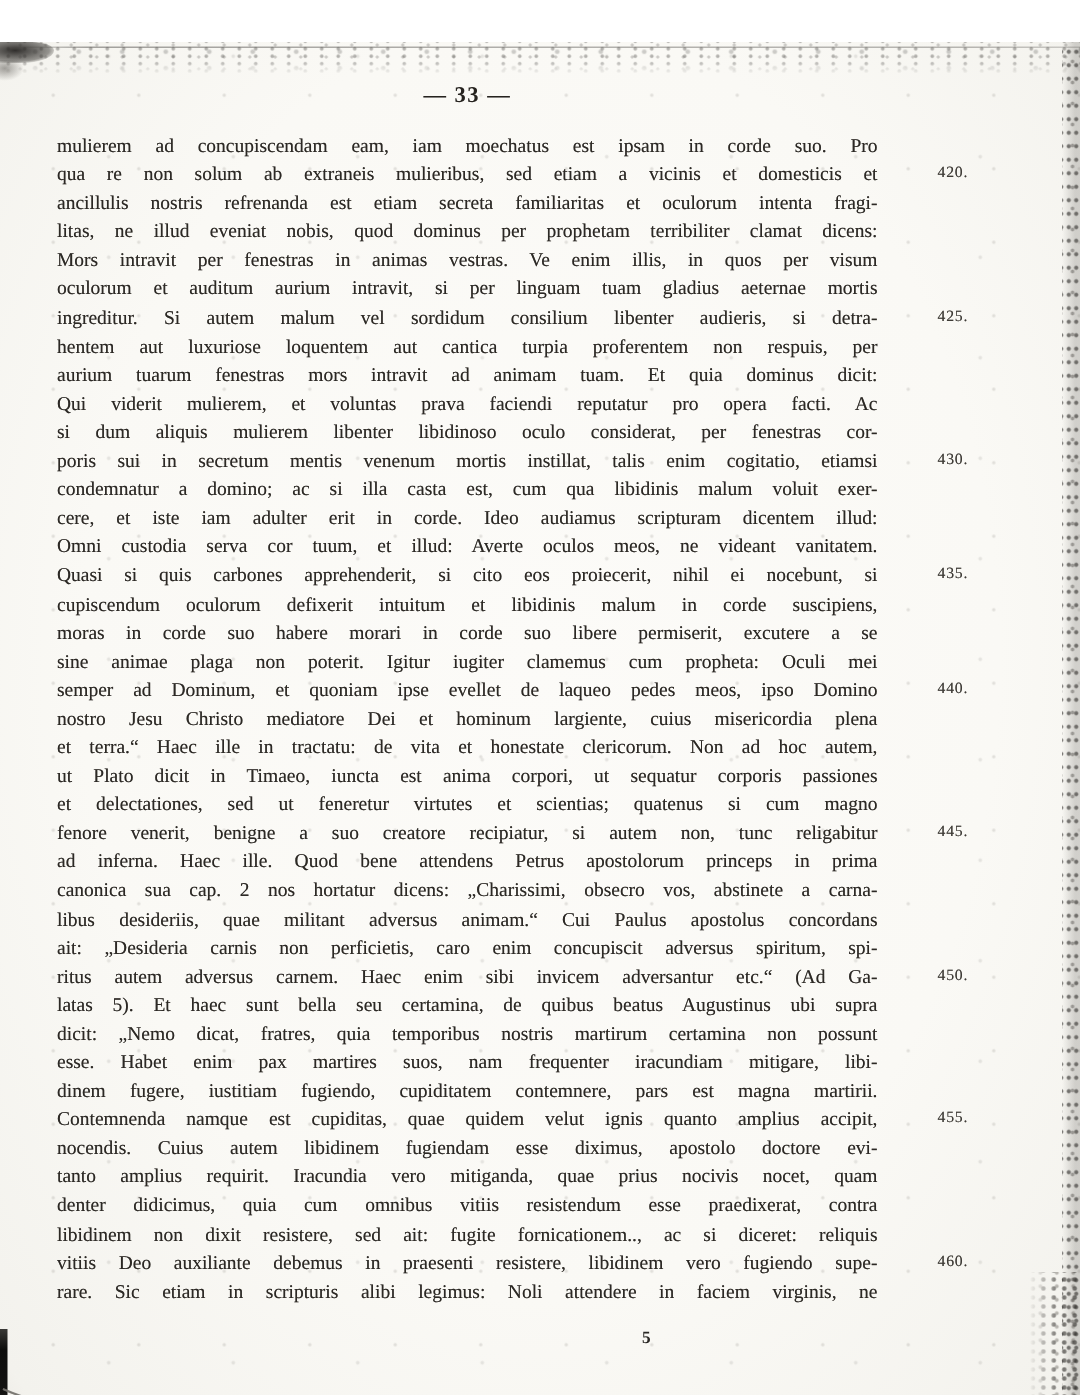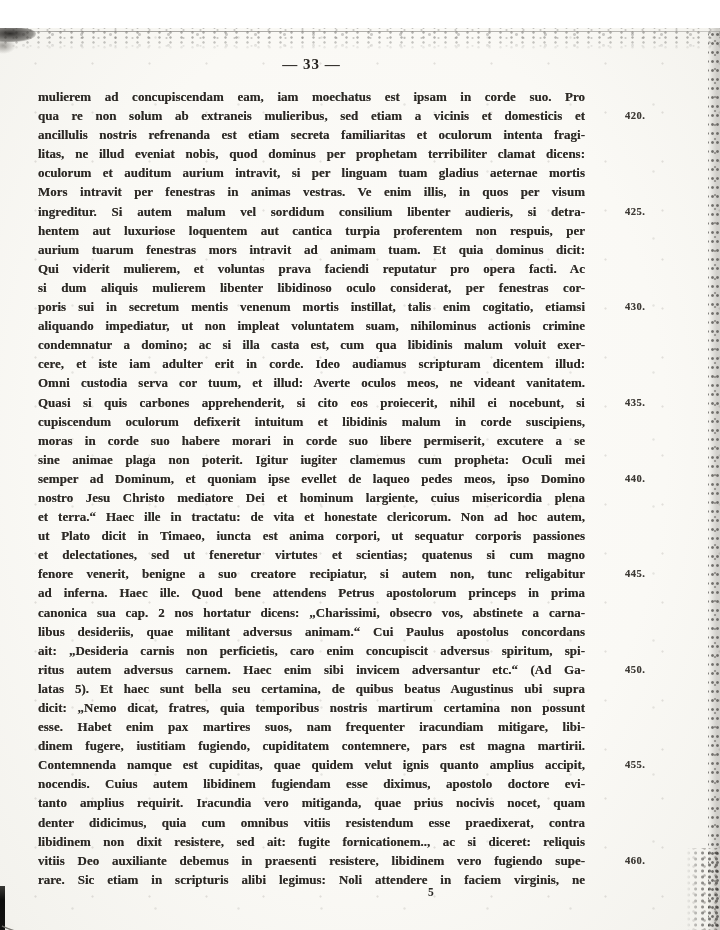--- a/index.html
+++ b/index.html
@@ -94,21 +94,20 @@
     text-align: center;
     font-size: 15px; font-weight: bold;
     letter-spacing: 1px;
     color: #26231f;
   }
   
   .text-block {
     position: absolute; top: 59px; left: 38px; width: 547px;
     color: #2c2925;
     font-size: 13px;
-    font-weight: bold;
   }
   .line {
     position: relative;
     height: 19.1px; line-height: 19.1px;
     text-align: justify; text-align-last: justify;
     overflow: visible;
     white-space: nowrap;
     word-spacing: 1px;
     text-shadow: 0 0 .4px rgba(44,40,36,.55);
   }
@@ -138,29 +137,28 @@
   <div class="blob-tl2"></div>
   <div class="edge-right"></div>
 
   <div class="header">— 33 —</div>
 
   <main class="text-block" id="text-block">
       <div class="line">mulierem ad concupiscendam eam, iam moechatus est ipsam in corde suo.  Pro</div>
       <div class="line">qua re non solum ab extraneis mulieribus, sed etiam a vicinis et domesticis et<span class="line-num">420.</span></div>
       <div class="line">ancillulis nostris refrenanda est etiam secreta familiaritas et oculorum intenta fragi-</div>
       <div class="line">litas, ne illud eveniat nobis, quod dominus per prophetam terribiliter clamat dicens:</div>
+      <div class="line">Mors intravit per fenestras in animas vestras.  Ve enim illis, in quos per visum</div>
       <div class="line">oculorum et auditum aurium intravit, si per linguam tuam gladius aeternae mortis</div>
-      <div class="line">Mors intravit per fenestras in animas vestras.  Ve enim illis, in quos per visum</div>
       <div class="line">ingreditur.  Si autem malum vel sordidum consilium libenter audieris, si detra-<span class="line-num">425.</span></div>
       <div class="line">hentem aut luxuriose loquentem aut cantica turpia proferentem non respuis, per</div>
       <div class="line">aurium tuarum fenestras mors intravit ad animam tuam.  Et quia dominus dicit:</div>
       <div class="line">Qui viderit mulierem, et voluntas prava faciendi reputatur pro opera facti.  Ac</div>
       <div class="line">si dum aliquis mulierem libenter libidinoso oculo considerat, per fenestras cor-</div>
       <div class="line">poris sui in secretum mentis venenum mortis instillat, talis enim cogitatio, etiamsi<span class="line-num">430.</span></div>
-      <div class="line">aliquando impediatur, ut non impleat voluntatem suam, nihilominus actionis crimine</div>
       <div class="line">condemnatur a domino; ac si illa casta est, cum qua libidinis malum voluit exer-</div>
       <div class="line">cere, et iste iam adulter erit in corde.  Ideo audiamus scripturam dicentem illud:</div>
       <div class="line">Omni custodia serva cor tuum, et illud: Averte oculos meos, ne videant vanitatem.</div>
       <div class="line">Quasi si quis carbones apprehenderit, si cito eos proiecerit, nihil ei nocebunt, si<span class="line-num">435.</span></div>
       <div class="line">cupiscendum oculorum defixerit intuitum et libidinis malum in corde suscipiens,</div>
       <div class="line">moras in corde suo habere morari in corde suo libere permiserit, excutere a se</div>
       <div class="line">sine animae plaga non poterit.  Igitur iugiter clamemus cum propheta: Oculi mei</div>
       <div class="line">semper ad Dominum, et quoniam ipse evellet de laqueo pedes meos, ipso Domino<span class="line-num">440.</span></div>
       <div class="line">nostro Jesu Christo mediatore Dei et hominum largiente, cuius misericordia plena</div>
       <div class="line">et terra.“  Haec ille in tractatu: de vita et honestate clericorum.  Non ad hoc autem,</div>

